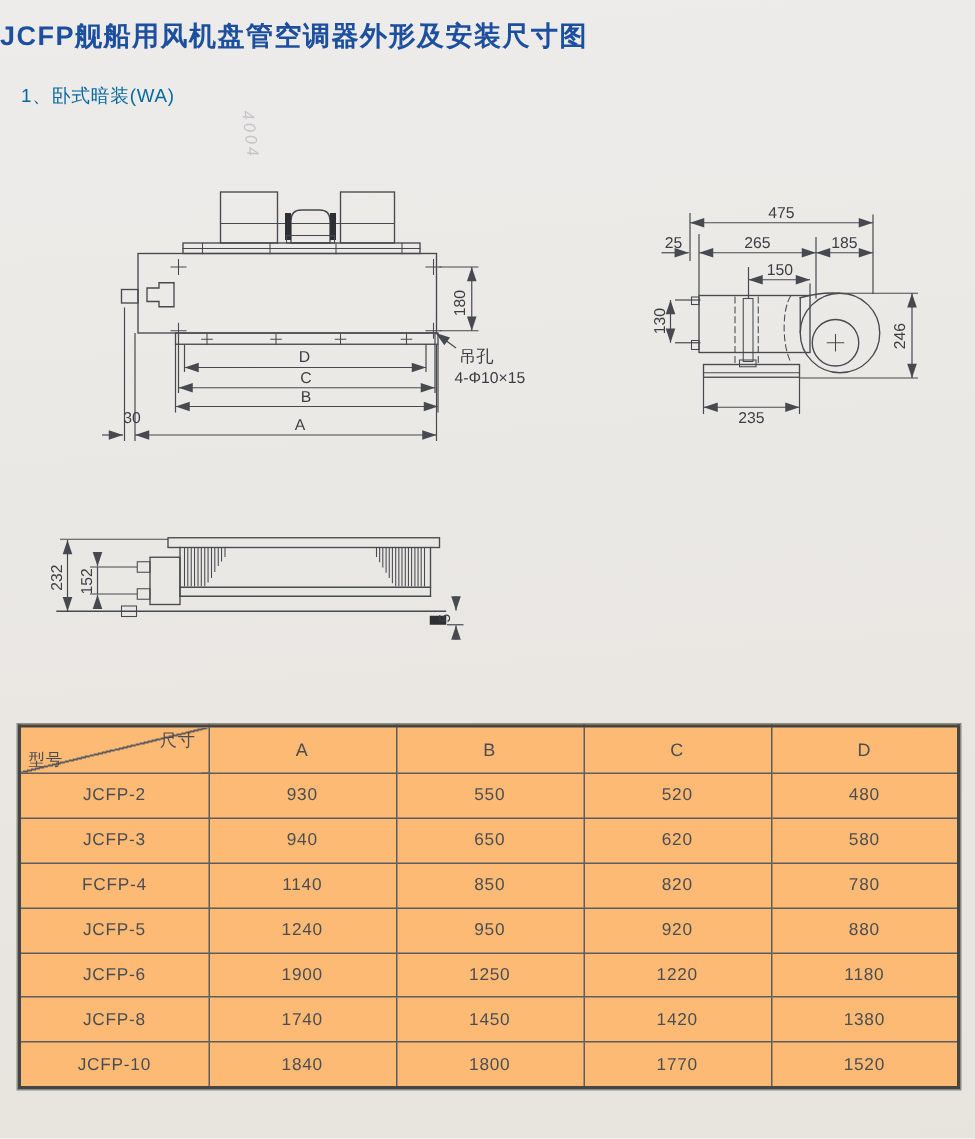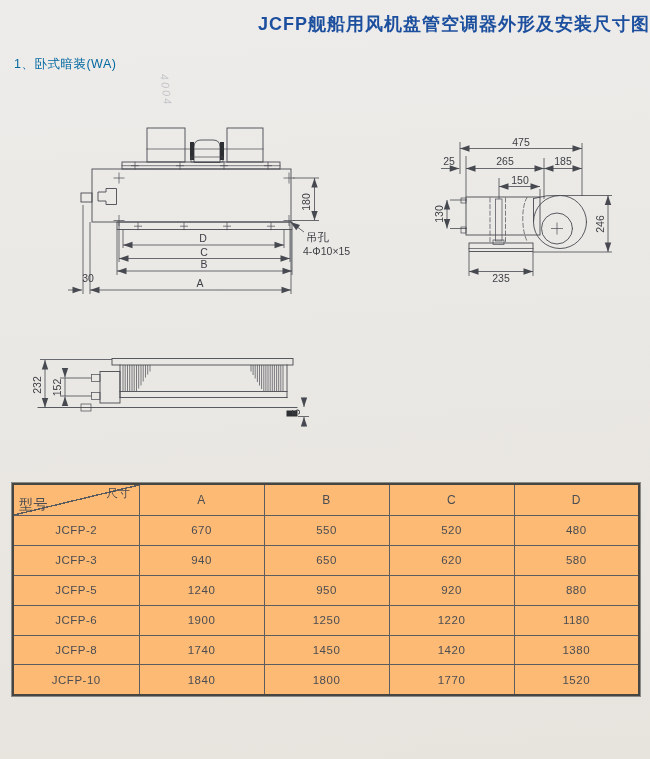--- a/index.html
+++ b/index.html
@@ -1,19 +1,19 @@
 <!DOCTYPE html>
 <html><head>
 <meta charset="utf-8">
 <style>
   html,body{margin:0;padding:0;width:650px;height:759px;overflow:hidden;
     font-family:"Liberation Sans",sans-serif;}
   .paper{position:absolute;left:0;top:0;width:650px;height:759px;
     background:linear-gradient(176deg,#edecea 0%,#eae8e4 45%,#e7e4de 100%);}
-  .title{position:absolute;left:0;top:12px;width:650px;text-align:right;
+  .title{position:absolute;left:0;top:12px;width:650px;text-align:left;
     font-size:18px;font-weight:bold;color:#1d4f9f;letter-spacing:1px;}
   .subtitle{position:absolute;left:14px;top:56px;font-size:12.5px;color:#0369a1;letter-spacing:0.5px;}
   .watermark{position:absolute;left:150px;top:84px;transform:rotate(83deg);
     transform-origin:center;color:#8b90a0;opacity:0.42;font-size:11px;
     font-style:italic;letter-spacing:2px;}
   svg{position:absolute;left:0;top:0;}
   .s{stroke:#474950;stroke-width:0.9;fill:none;stroke-linecap:square;}
   .thin{stroke-width:0.7;}
   .dsh{stroke-dasharray:4 2.6;}
   .dim{stroke:#474950;stroke-width:0.8;fill:none;}
@@ -25,21 +25,21 @@
   
   .table-wrap{position:absolute;left:12px;top:483px;width:626px;}
   table.dims{border-collapse:collapse;width:626px;table-layout:fixed;
     background:#fdba74;border:2px solid #454543;box-shadow:0 0 0 1px #8a8a86;}
   table.dims td{border:1px solid #5c5d61;text-align:center;vertical-align:middle;
     font-size:11.5px;color:#4b4d52;letter-spacing:0.5px;height:28.9px;padding:0;}
   table.dims tr.hdr td{height:30px;font-size:12px;}
   td.diag{position:relative;
     background:linear-gradient(to bottom right,transparent calc(50% - 0.7px),#5a5b5f calc(50% - 0.7px),#5a5b5f calc(50% + 0.7px),transparent calc(50% + 0.7px));}
   td.diag .dtop{position:absolute;right:8px;top:1px;font-size:11.5px;color:#4b4d52;}
-  td.diag .dbot{position:absolute;left:5px;bottom:1px;font-size:14px;color:#4b4d52;}
+  td.diag .dbot{position:absolute;left:5px;bottom:1px;font-size:11px;color:#4b4d52;}
 </style>
 </head>
 <body>
 
 <div class="paper"></div>
 
 <div class="title">JCFP舰船用风机盘管空调器外形及安装尺寸图</div>
 <div class="subtitle">1、卧式暗装(WA)</div>
 <div class="watermark">4004</div>
 
@@ -213,33 +213,40 @@
         <span class="dtop">尺寸</span>
         <span class="dbot">型号</span>
       </td>
       <td>A</td>
       <td>B</td>
       <td>C</td>
       <td>D</td>
     </tr>
     <tr>
       <td>JCFP-2</td>
-      <td>670</td>
+      <td>930</td>
       <td>550</td>
       <td>520</td>
       <td>480</td>
     </tr>
     <tr>
       <td>JCFP-3</td>
       <td>940</td>
       <td>650</td>
       <td>620</td>
       <td>580</td>
     </tr>
     <tr>
+      <td>FCFP-4</td>
+      <td>1140</td>
+      <td>850</td>
+      <td>820</td>
+      <td>780</td>
+    </tr>
+    <tr>
       <td>JCFP-5</td>
       <td>1240</td>
       <td>950</td>
       <td>920</td>
       <td>880</td>
     </tr>
     <tr>
       <td>JCFP-6</td>
       <td>1900</td>
       <td>1250</td>

